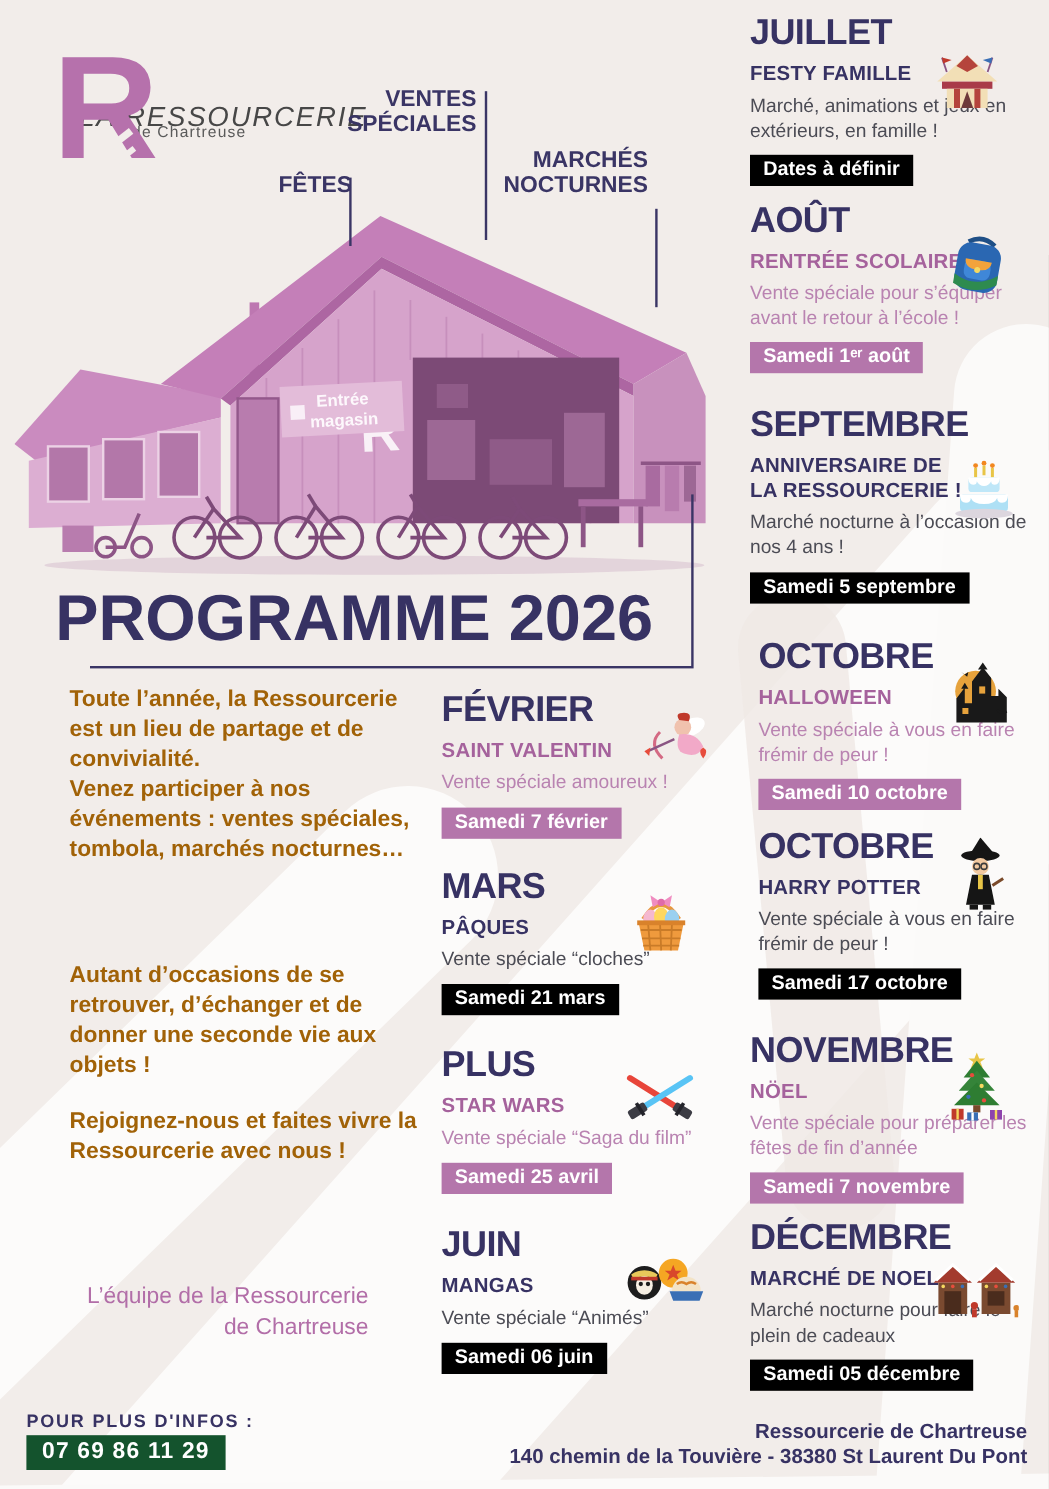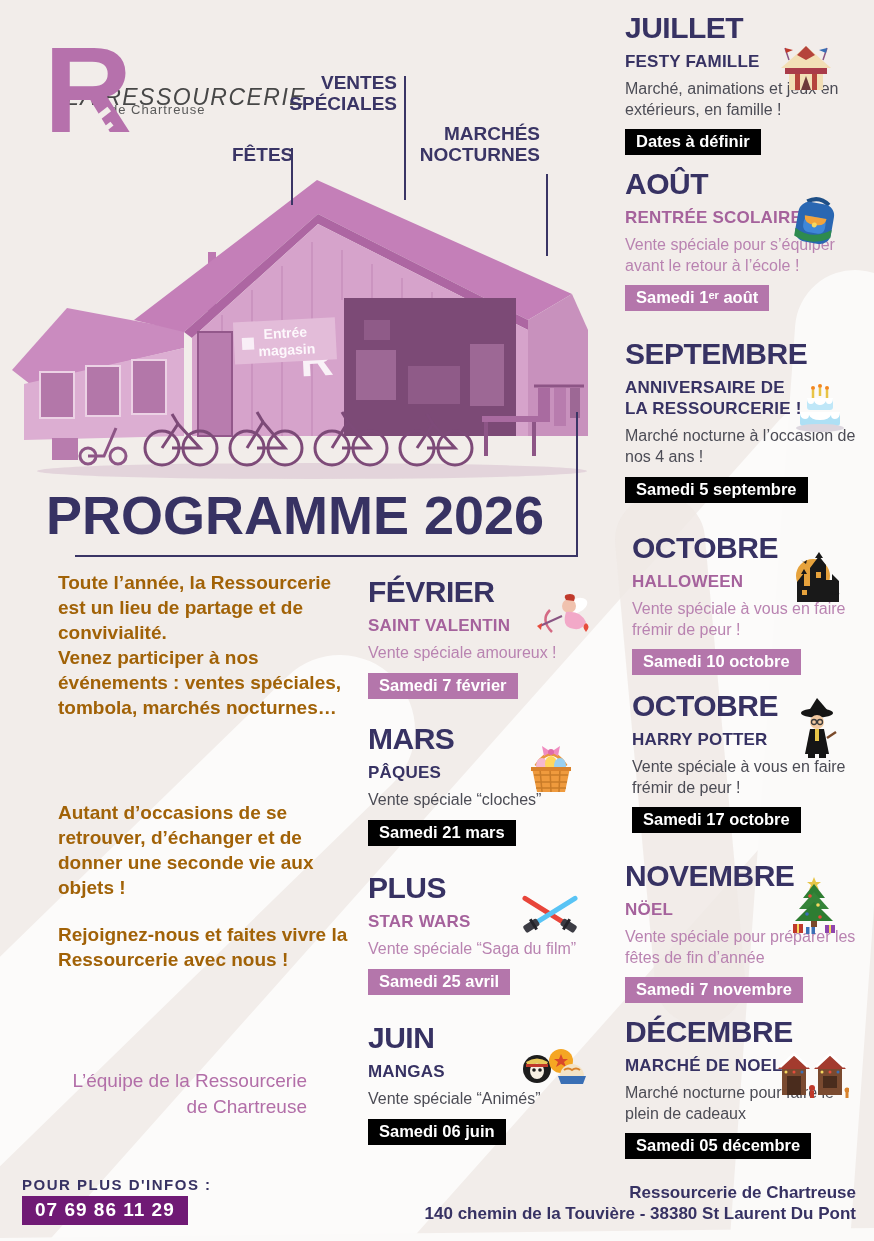--- a/index.html
+++ b/index.html
@@ -25,21 +25,21 @@
 
   
   .page-title{left:46px;top:484px;font-size:54px;font-weight:bold;color:#373263;letter-spacing:0px;z-index:3;white-space:nowrap;}
   .title-rule{left:75px;top:555px;width:503px;height:2px;background:#3a3565;z-index:3;}
   .title-vline{left:576px;top:412px;width:2px;height:143px;background:#3a3565;z-index:3;}
 
   
   .intro{left:58px;width:292px;font-weight:bold;font-size:19px;line-height:1.32;color:#a16207;z-index:2;}
   .signature{left:60px;top:1068px;width:247px;text-align:right;font-weight:normal;font-size:19px;line-height:1.35;color:#b26ea8;z-index:2;}
   .infos-label{left:22px;top:1176px;font-weight:bold;font-size:15px;letter-spacing:1.5px;color:#373263;z-index:2;}
-  .phone-badge{left:22px;top:1196px;background:#701a75;color:#ffffff;font-weight:bold;font-size:19px;letter-spacing:1px;padding:3px 13px 4px;z-index:2;}
+  .phone-badge{left:22px;top:1196px;background:#14532d;color:#ffffff;font-weight:bold;font-size:19px;letter-spacing:1px;padding:3px 13px 4px;z-index:2;}
 
   
   .ev{position:absolute;z-index:2;}
   .ev .month{font-size:30px;font-weight:bold;color:#373263;letter-spacing:-0.5px;line-height:1.05;}
   .ev .sub{font-size:17px;font-weight:bold;margin-top:7px;letter-spacing:0.2px;line-height:1.25;}
   .ev .desc{font-size:16px;margin-top:7px;line-height:1.3;}
   .ev .badge{display:inline-block;margin-top:9px;padding:3px 11px 4px;font-weight:bold;font-size:16.5px;color:#ffffff;}
   .theme-dark .sub{color:#373263;}
   .theme-dark .desc{color:#4c4c55;}
   .theme-dark .badge{background:#000000;}

